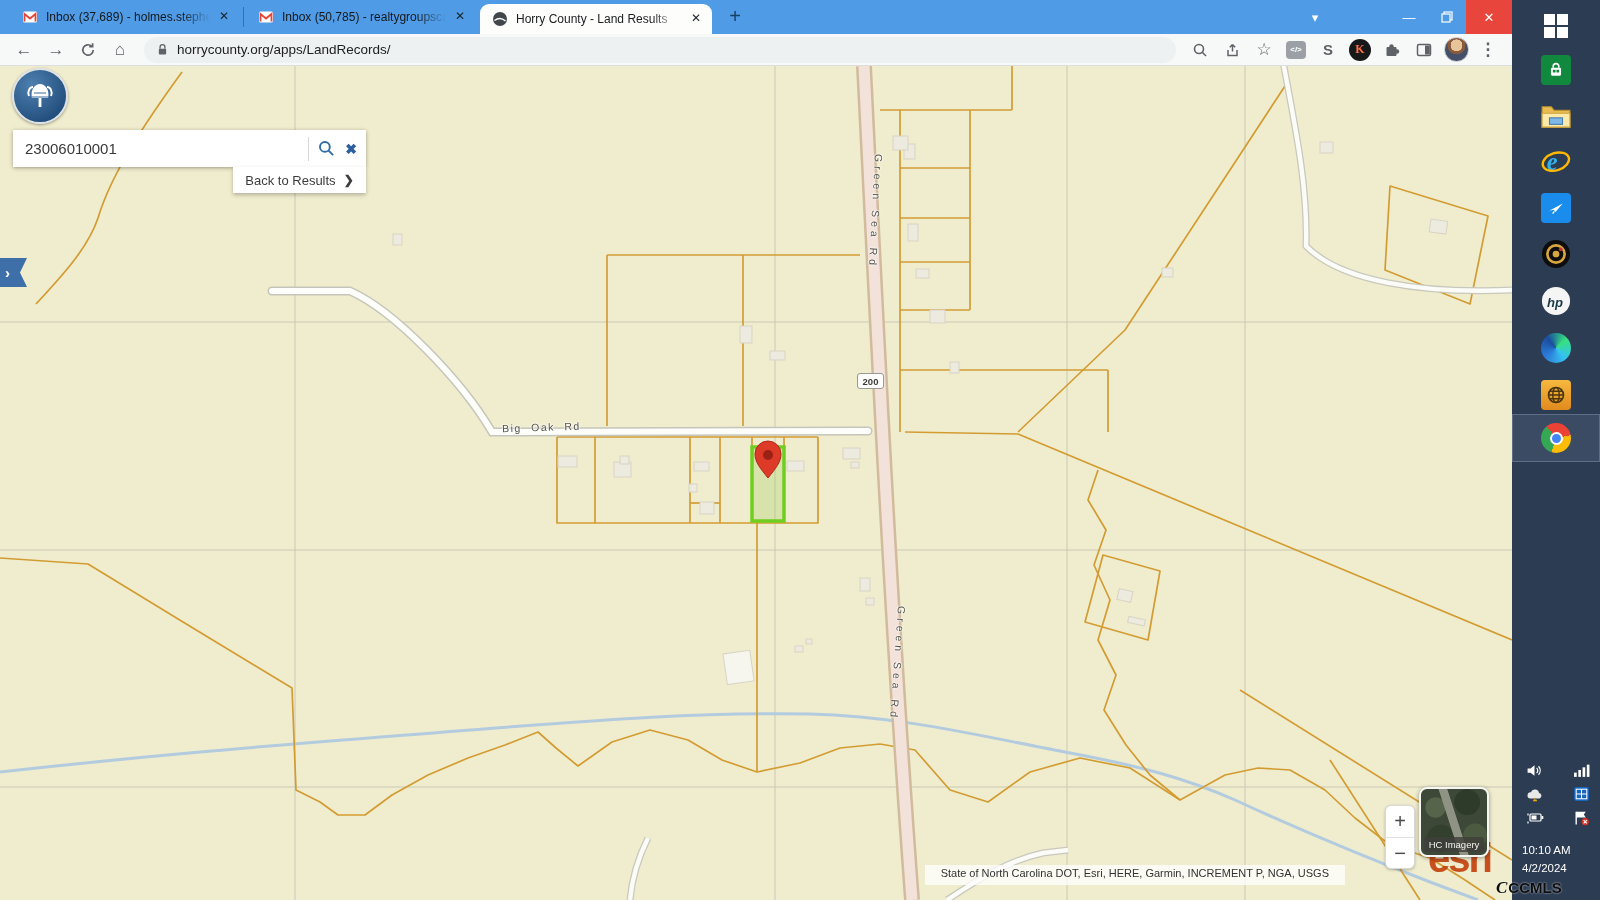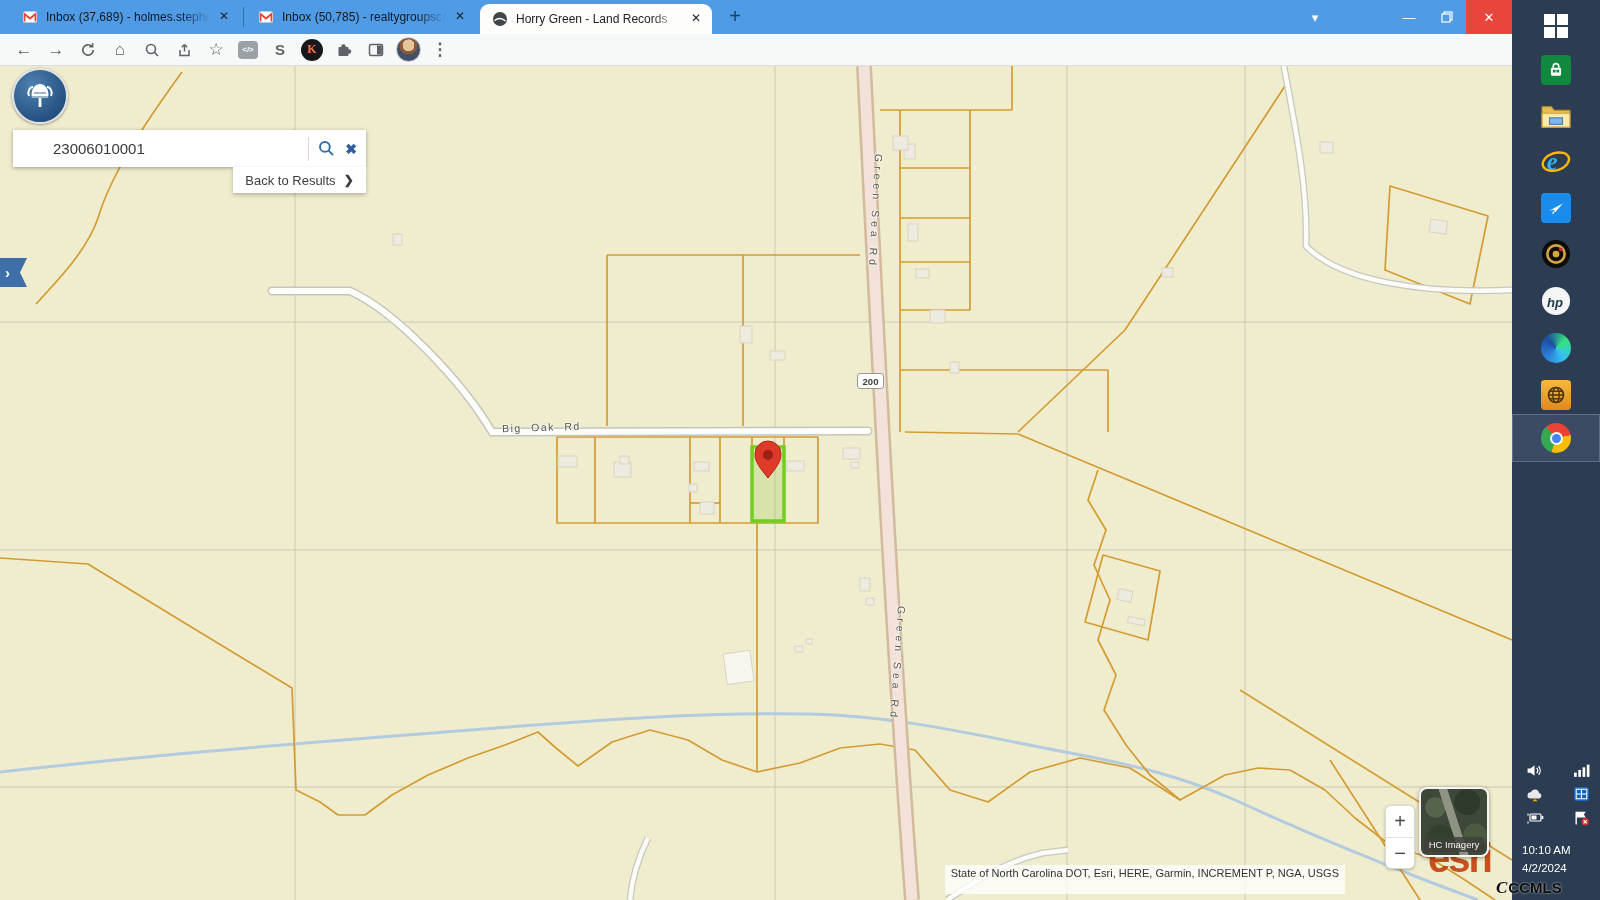--- a/index.html
+++ b/index.html
@@ -30,21 +30,21 @@
   .avatar { width:25px; height:25px; border-radius:50%; background:radial-gradient(circle at 50% 32%, #e8c49a 0 30%, #8a5a3c 31% 46%, #44506a 47%); border:1px solid #c7c9cc; }
 
   
   .page { position:absolute; left:0; top:66px; width:1512px; height:834px; overflow:hidden; background:#f0edce; }
   .siteheader { position:absolute; left:0; top:0; width:100%; height:46px; background:#45443c; border-top:3px solid #f3f3ee; z-index:20; }
   .brand { position:absolute; left:84px; top:10px; font-size:21px; font-weight:bold; color:#fff; letter-spacing:.3px; }
   .brand-suffix { font-size:13px; font-weight:normal; color:#97968d; }
   .app-title { position:absolute; right:28px; top:11px; font-size:20px; color:#c9c9c4; }
   .sitelogo { position:absolute; left:12px; top:2px; width:56px; height:56px; border-radius:50%; background:radial-gradient(circle at 35% 30%, #4d80b0, #234f7e 75%); border:2px solid #dfe2e4; z-index:21; box-shadow:0 1px 3px rgba(0,0,0,.4); display:flex; align-items:center; justify-content:center; }
 
-  .searchpanel { position:absolute; left:13px; top:64px; width:353px; height:37px; background:#fff; box-shadow:0 1px 4px rgba(0,0,0,.35); display:flex; align-items:center; z-index:22;padding-left:28px; }
+  .searchpanel { position:absolute; left:13px; top:64px; width:353px; height:37px; background:#fff; box-shadow:0 1px 4px rgba(0,0,0,.35); display:flex; align-items:center; z-index:22; }
   .searchpanel input { flex:1; border:none; outline:none; font-size:15px; color:#3a3a3a; padding:0 12px; font-family:"Liberation Sans",sans-serif; background:transparent; }
   .search-icons { display:flex; align-items:center; height:24px; border-left:1px solid #d8d8d8; padding:0 9px; gap:10px; }
   .search-x { color:#2e5f9e; font-weight:bold; font-size:14px; }
   .backlink { position:absolute; left:233px; top:101px; width:133px; height:26px; background:#fff; box-shadow:0 2px 4px rgba(0,0,0,.25); display:flex; align-items:center; justify-content:center; gap:8px; font-size:13px; color:#3c3c3c; z-index:22; }
   .backlink .arr { font-size:12px; font-weight:bold; }
 
   .pennant { position:absolute; left:0; top:192px; width:27px; height:29px; background:#3f6fa8; clip-path:polygon(0 0,100% 0,74% 50%,100% 100%,0 100%); display:flex; align-items:center; padding-left:5px; color:#fff; font-size:15px; font-weight:bold; z-index:15; }
 
   .maplabel { position:absolute; color:#55544a; font-size:10.5px; letter-spacing:1.5px; text-shadow:0 0 2px #fff,0 0 2px #fff,0 0 3px #fff; z-index:5; white-space:nowrap; }
   .vlabel { writing-mode:vertical-rl; letter-spacing:4px; }
@@ -57,21 +57,21 @@
   .hctile { position:absolute; left:1419px; top:721px; width:70px; height:70px; border-radius:8px; border:2px solid #f6f6f2; box-shadow:0 1px 4px rgba(0,0,0,.4); overflow:hidden; z-index:12;
     background:
       linear-gradient(72deg, transparent 44%, #8e9384 45% 54%, transparent 55%),
       radial-gradient(circle at 22% 28%, #55644a 0 14%, transparent 15%),
       radial-gradient(circle at 70% 20%, #2e3a2a 0 18%, transparent 19%),
       radial-gradient(circle at 30% 75%, #33402e 0 20%, transparent 21%),
       radial-gradient(circle at 82% 70%, #4c5a42 0 16%, transparent 17%),
       #3d4838; }
   .hctile .lbl { position:absolute; left:3px; right:3px; bottom:3px; background:rgba(62,62,58,.8); color:#f2f2ef; font-size:9.5px; text-align:center; padding:2px 0; border-radius:3px; }
 
-  .attrib { position:absolute; right:167px; top:799px; height:29px; background:rgba(255,255,255,.75); color:#323232; font-size:11px; line-height:17px; padding:0 6px; white-space:nowrap; z-index:11; }
+  .attrib { position:absolute; right:167px; top:799px; height:20px; background:rgba(255,255,255,.75); color:#323232; font-size:11px; line-height:17px; padding:0 16px; white-space:nowrap; z-index:11; }
   .esri { position:absolute; left:1428px; top:770px; font-size:40px; font-weight:bold; letter-spacing:-2px; color:#c2410c; opacity:.9; z-index:10; }
 
   
   .taskbar { position:absolute; right:0; top:0; width:88px; height:900px; background:#2c3c52; z-index:50; }
   .tbslot { position:absolute; left:0; width:88px; height:44px; display:flex; align-items:center; justify-content:center; }
   .tbslot.active { background:#3a4b63; border:1px solid #5d6d85; }
   .tile { border-radius:4px; display:flex; align-items:center; justify-content:center; }
   .tray { position:absolute; left:0; bottom:0; width:88px; color:#fff; }
   .trayrow { position:absolute; left:14px; width:64px; display:flex; justify-content:space-between; }
   .traytext { position:absolute; left:10px; font-size:11.5px; color:#fff; white-space:nowrap; }
@@ -99,21 +99,21 @@
           <path d="M2.5 12.5V5l5.5 4.5L13.5 5v7.5" stroke="#ea4335" stroke-width="1.8" fill="none"></path>
         </svg>
       <span class="title">Inbox (50,785) - realtygroupsc@g</span>
       <span class="close">✕</span>
     </div>
     <div class="tab active" style="left:480px; width:232px;">
       <svg class="favicon" viewBox="0 0 16 16">
           <circle cx="8" cy="8" r="7" fill="#41464b"></circle>
           <path d="M2.5 9.5c3.5-2.5 7.5-2.5 11 .5" stroke="#fff" stroke-width="1.4" fill="none"></path>
         </svg>
-      <span class="title">Horry Green - Land Records</span>
+      <span class="title">Horry County - Land Results</span>
       <span class="close">✕</span>
     </div>
     <div class="newtab">+</div>
     <div class="tab-chevron">▾</div>
     <div class="winctl">
       <div class="winbtn">—</div>
       <div class="winbtn">
         <svg width="12" height="12" viewBox="0 0 12 12">
             <rect x="3" y="1" width="8" height="8" fill="none" stroke="#fff" stroke-width="1.2"></rect>
             <rect x="1" y="3" width="8" height="8" fill="#4f9be5" stroke="#fff" stroke-width="1.2"></rect>
@@ -126,20 +126,27 @@
   <div class="toolbar">
     <div class="navic">←</div>
     <div class="navic">→</div>
     <div class="navic">
       <svg width="16" height="16" viewBox="0 0 16 16">
           <path d="M13.2 8A5.2 5.2 0 1 1 11.6 4.2" fill="none" stroke="#5f6368" stroke-width="1.7"></path>
           <path d="M12.6 1.2v3.4H9.2" fill="none" stroke="#5f6368" stroke-width="1.7"></path>
         </svg>
     </div>
     <div class="navic">⌂</div>
+    <div class="omnibox">
+      <svg width="13" height="15" viewBox="0 0 16 16">
+          <path d="M5 7V5a3 3 0 0 1 6 0v2" fill="none" stroke="#5f6368" stroke-width="1.6"></path>
+          <rect x="3.5" y="7" width="9" height="7" rx="1.2" fill="#5f6368"></rect>
+        </svg>
+      <span class="url">horrycounty.org/apps/LandRecords/</span>
+    </div>
     <div class="navic">
       <svg width="16" height="16" viewBox="0 0 16 16">
           <circle cx="7" cy="7" r="4.5" fill="none" stroke="#5f6368" stroke-width="1.6"></circle>
           <path d="M10.3 10.3 14 14" stroke="#5f6368" stroke-width="1.6"></path>
         </svg>
     </div>
     <div class="navic">
       <svg width="16" height="16" viewBox="0 0 16 16">
           <path d="M4 8v5.5h9V8" fill="none" stroke="#5f6368" stroke-width="1.5"></path>
           <path d="M8.5 9.5v-7m0 0L5.8 5.2M8.5 2.5l2.7 2.7" fill="none" stroke="#5f6368" stroke-width="1.5"></path>

